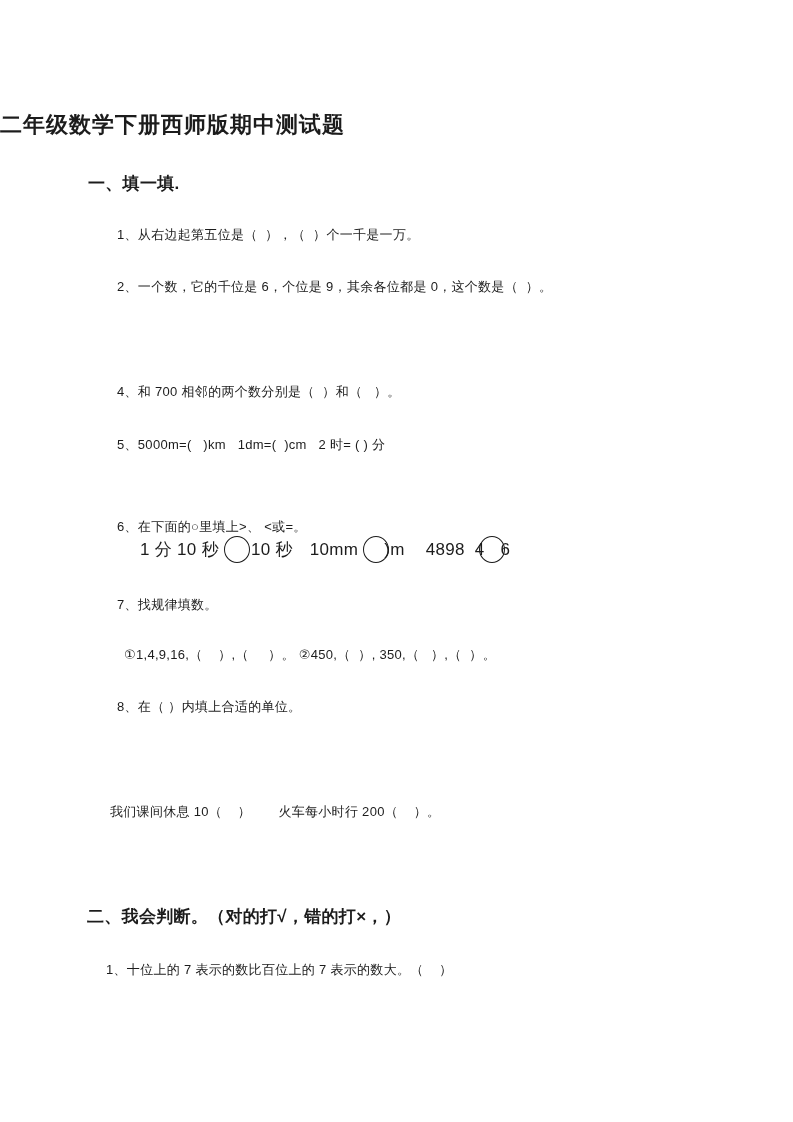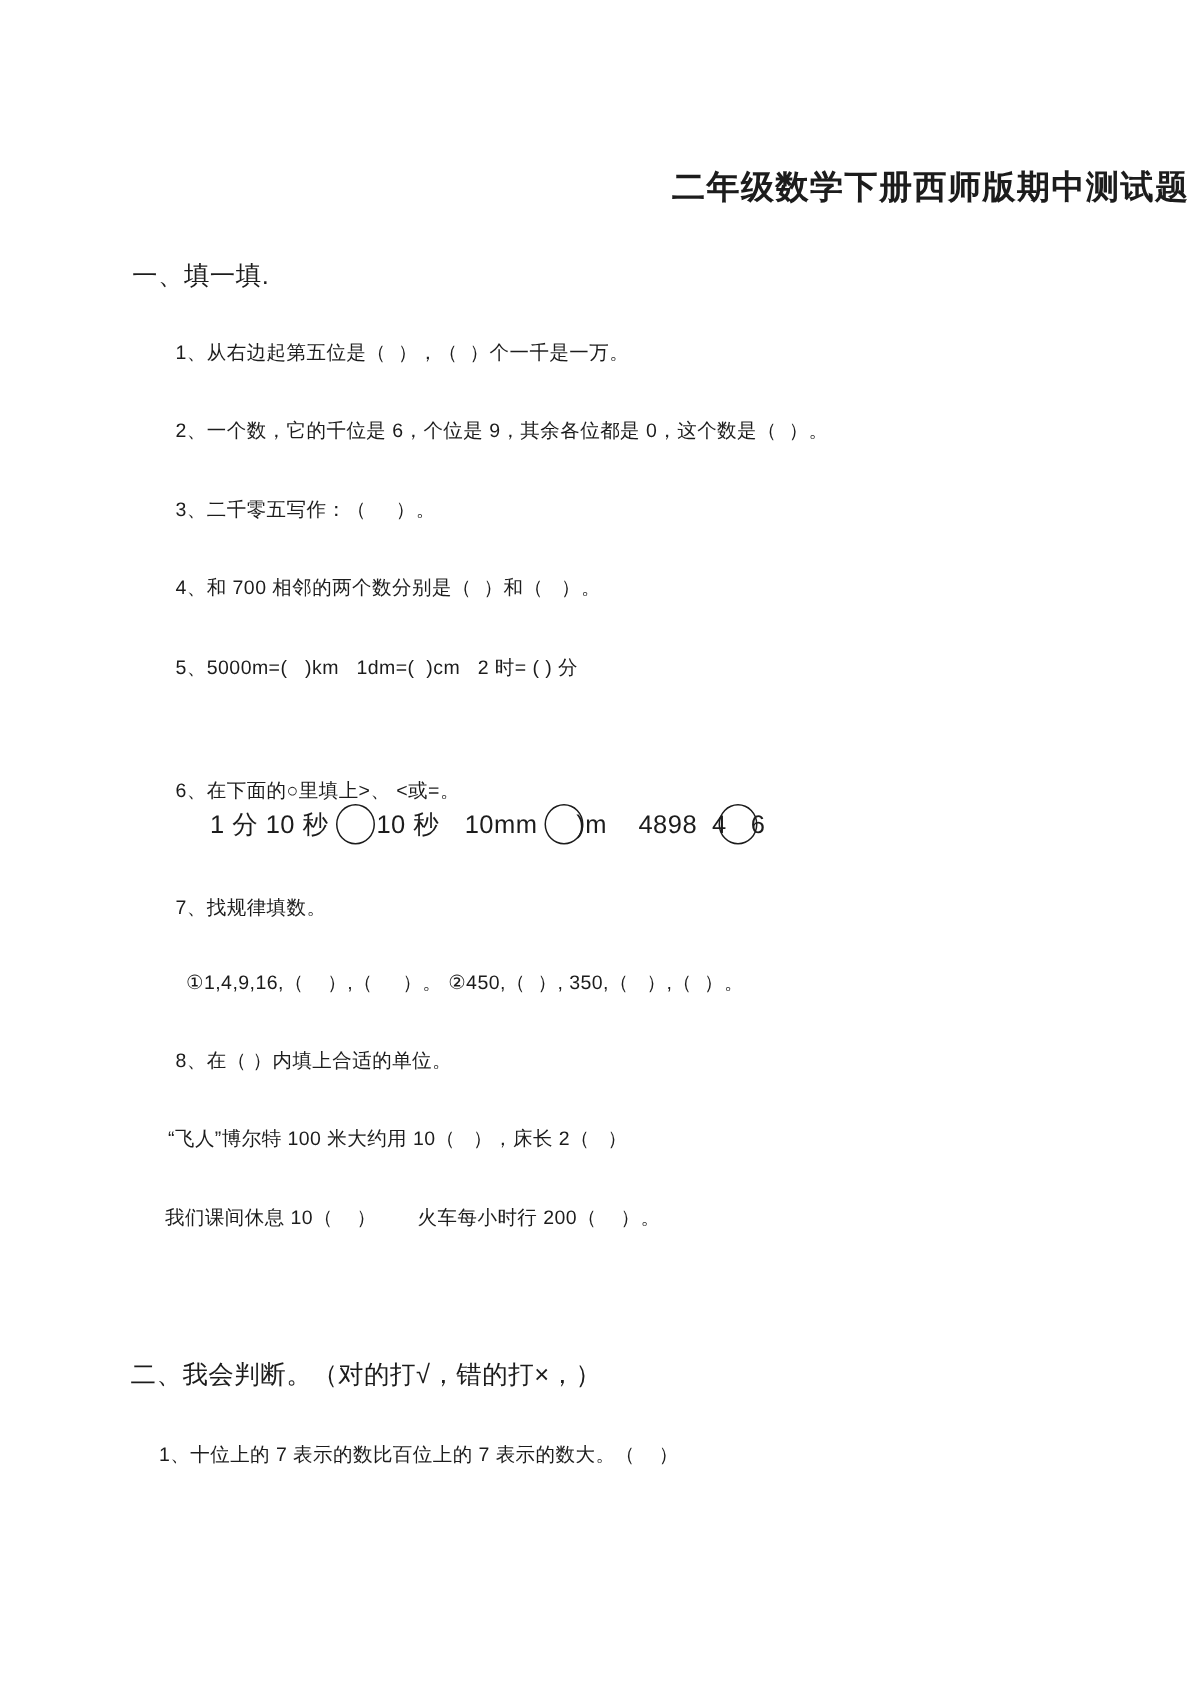--- a/index.html
+++ b/index.html
@@ -20,28 +20,28 @@
     position: absolute;
     white-space: pre;
     font-size: 13px;
     letter-spacing: 0.3px;
     line-height: 22px;
   }
   .doc-title {
     position: absolute;
     left: 0;
     width: 100%;
-    text-align: right;
+    text-align: left;
     font-size: 22px;
     font-weight: bold;
     letter-spacing: 1px;
     white-space: pre;
   }
   .sec-header {
-    font-weight: normal;
+    font-weight: bold;
     font-size: 17px;
   }
   .cmp-row {
     position: absolute;
     display: flex;
     align-items: center;
     font-size: 17px;
     letter-spacing: 0.3px;
   }
   .cmp-row span { white-space: pre; }
@@ -68,21 +68,20 @@
 <div class="page">
 
   <div class="doc-title" style="top:110px">二年级数学下册西师版期中测试题</div>
 
   <div class="line sec-header" style="left:88px; top:173px">一、填一填.</div>
 
   <div class="line" style="left:117px; top:224px">1、从右边起第五位是（  ），（  ）个一千是一万。</div>
 
   <div class="line" style="left:117px; top:276px">2、一个数，它的千位是 6，个位是 9，其余各位都是 0，这个数是（  ）。</div>
 
-  <div class="line" style="left:117px; top:329px">3、二千零五写作：（     ）。</div>
 
   <div class="line" style="left:117px; top:381px">4、和 700 相邻的两个数分别是（  ）和（   ）。</div>
 
   <div class="line" style="left:117px; top:434px">5、5000m=(   )km   1dm=(  )cm   2 时= ( ) 分</div>
 
   <div class="line" style="left:117px; top:516px">6、在下面的○里填上&gt;、 &lt;或=。</div>
 
   <div class="cmp-row" style="left:140px; top:536px">
       <span>1 分 10 秒</span>
       <span class="circle c1"></span>
@@ -98,21 +97,20 @@
       <span class="circle c3"></span>
       <span>6</span>
     </div>
 
   <div class="line" style="left:117px; top:594px">7、找规律填数。</div>
 
   <div class="line" style="left:124px; top:644px">①1,4,9,16,（    ）,（     ）。 ②450,（  ）, 350,（   ）,（  ）。</div>
 
   <div class="line" style="left:117px; top:696px">8、在（ ）内填上合适的单位。</div>
 
-  <div class="line" style="left:112px; top:748px">“飞人”博尔特 100 米大约用 10（   ），床长 2（   ）</div>
 
   <div class="line" style="left:110px; top:801px">我们课间休息 10（    ）       火车每小时行 200（    ）。</div>
 
 
   <div class="line sec-header" style="left:87px; top:906px">二、我会判断。（对的打√，错的打×，）</div>
 
   <div class="line" style="left:106px; top:959px">1、十位上的 7 表示的数比百位上的 7 表示的数大。（    ）</div>
 
 </div>
 

